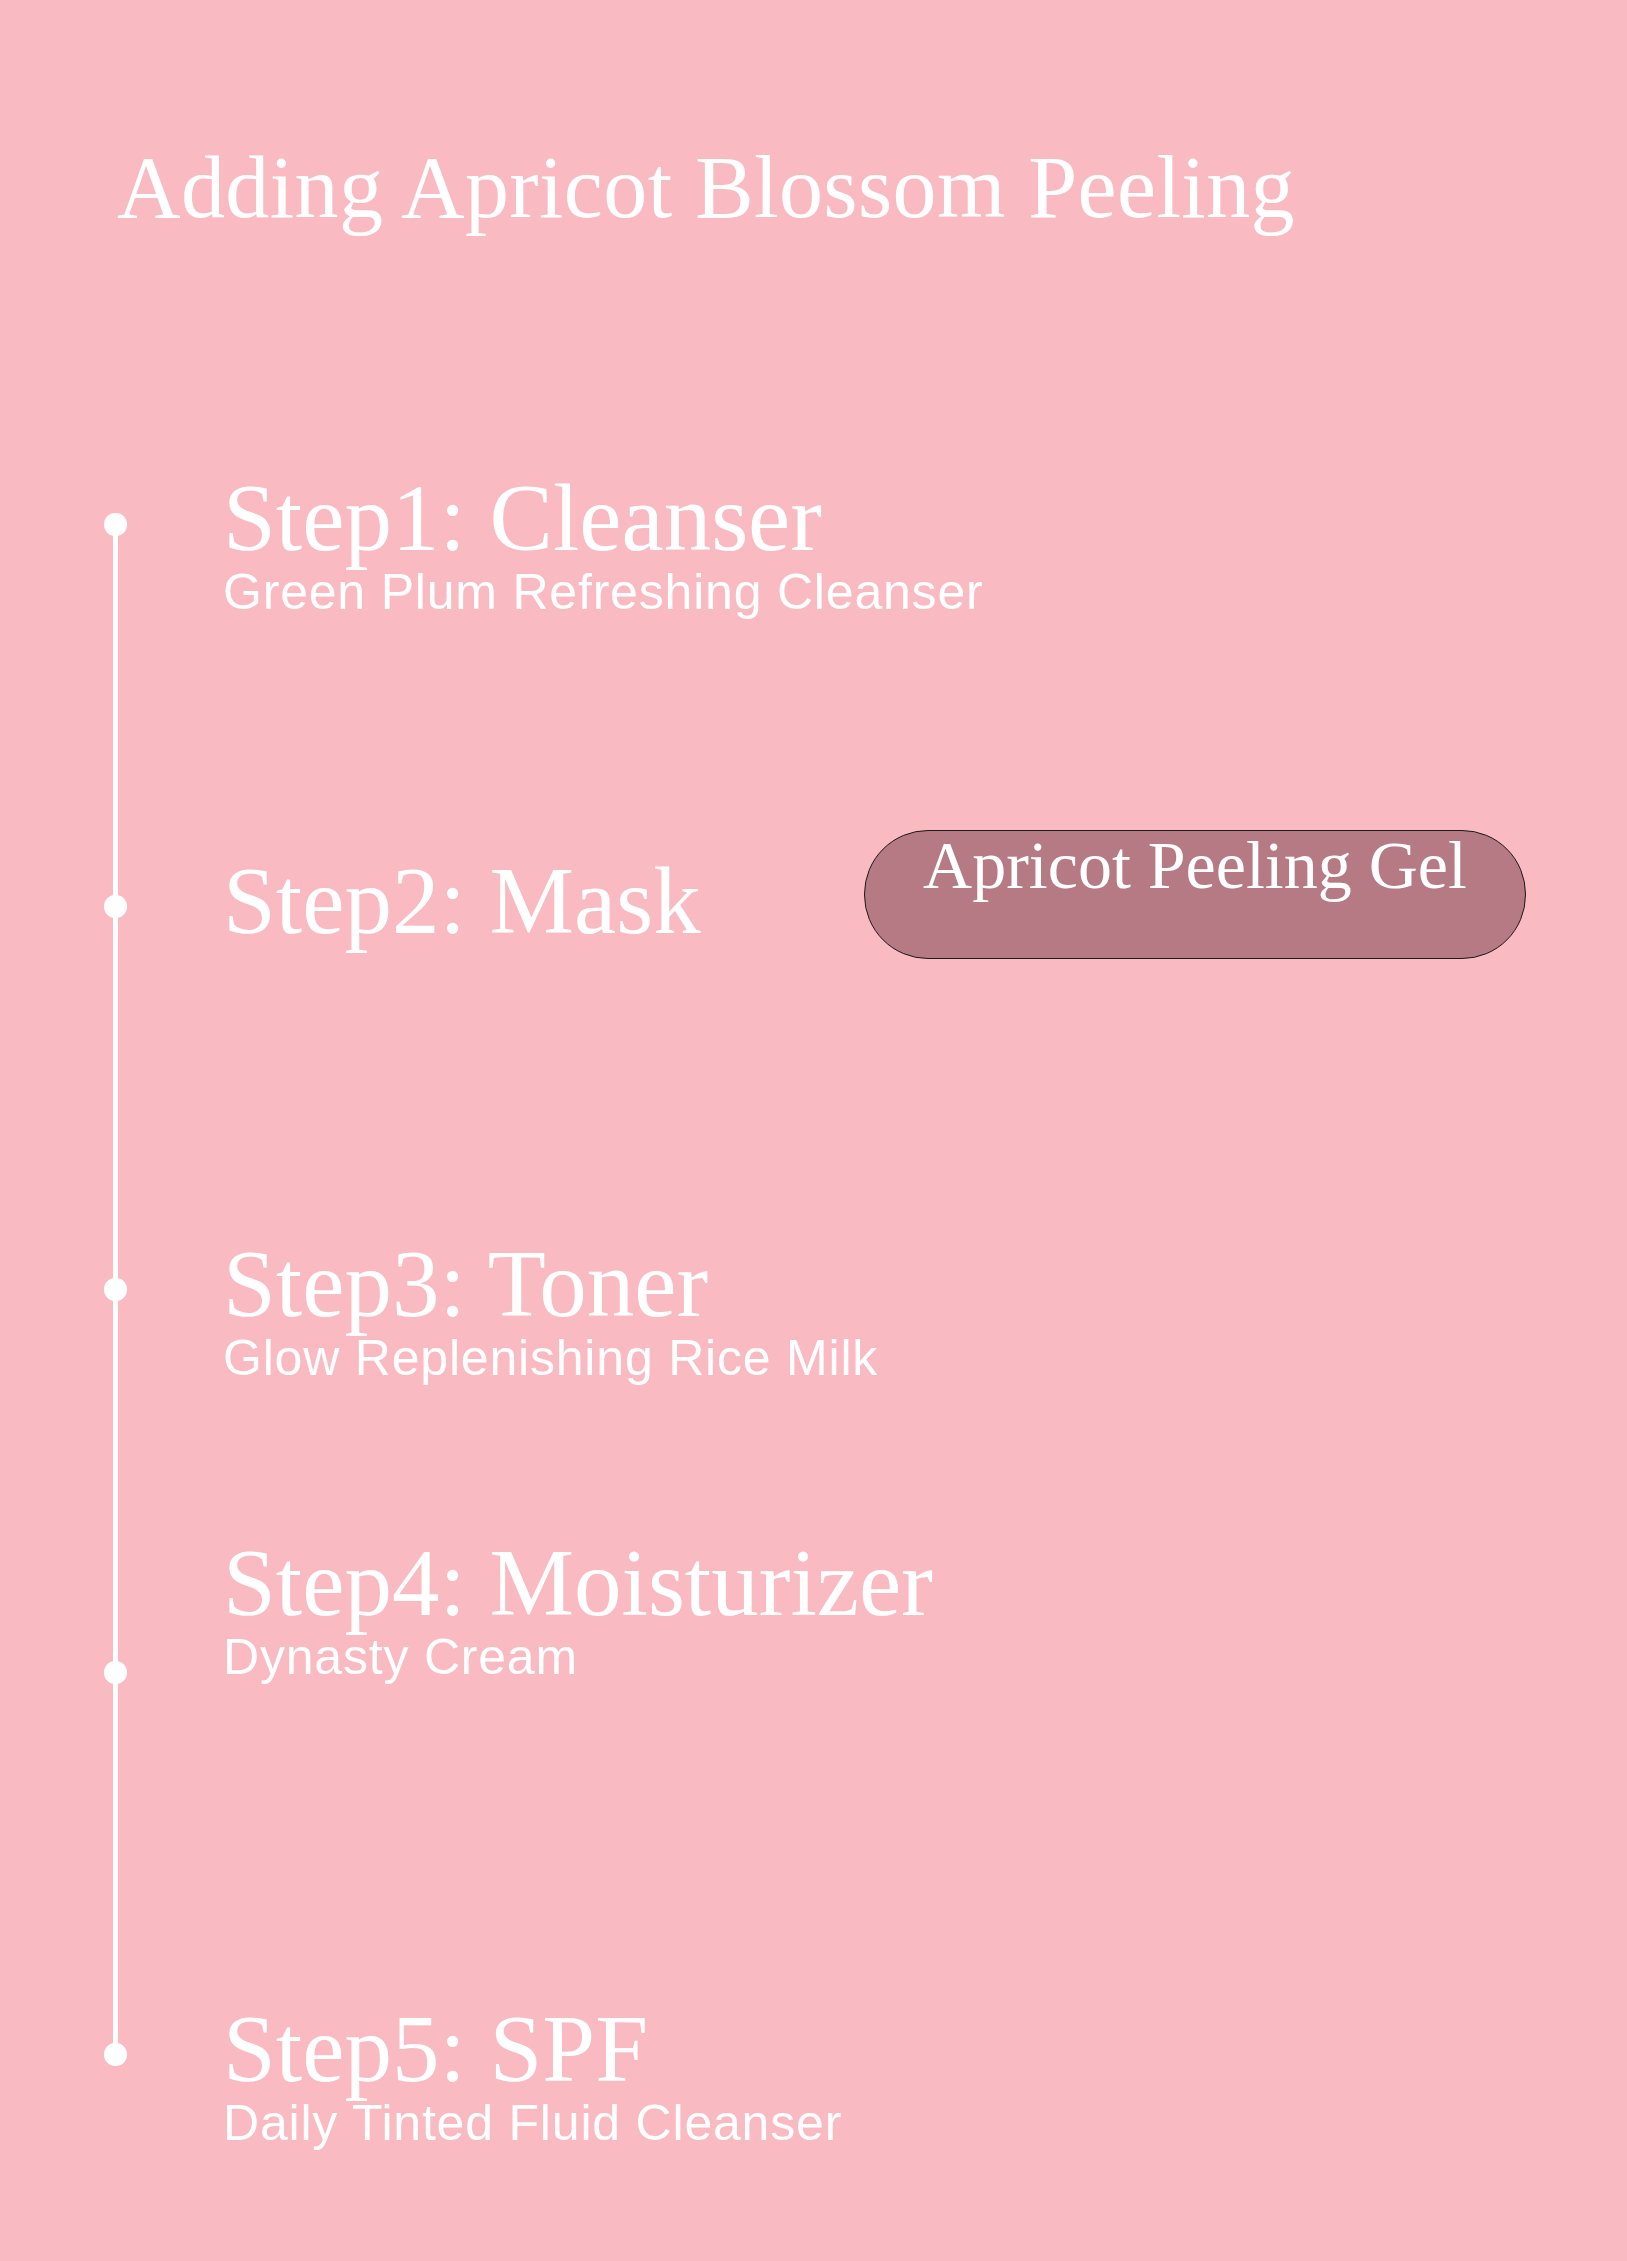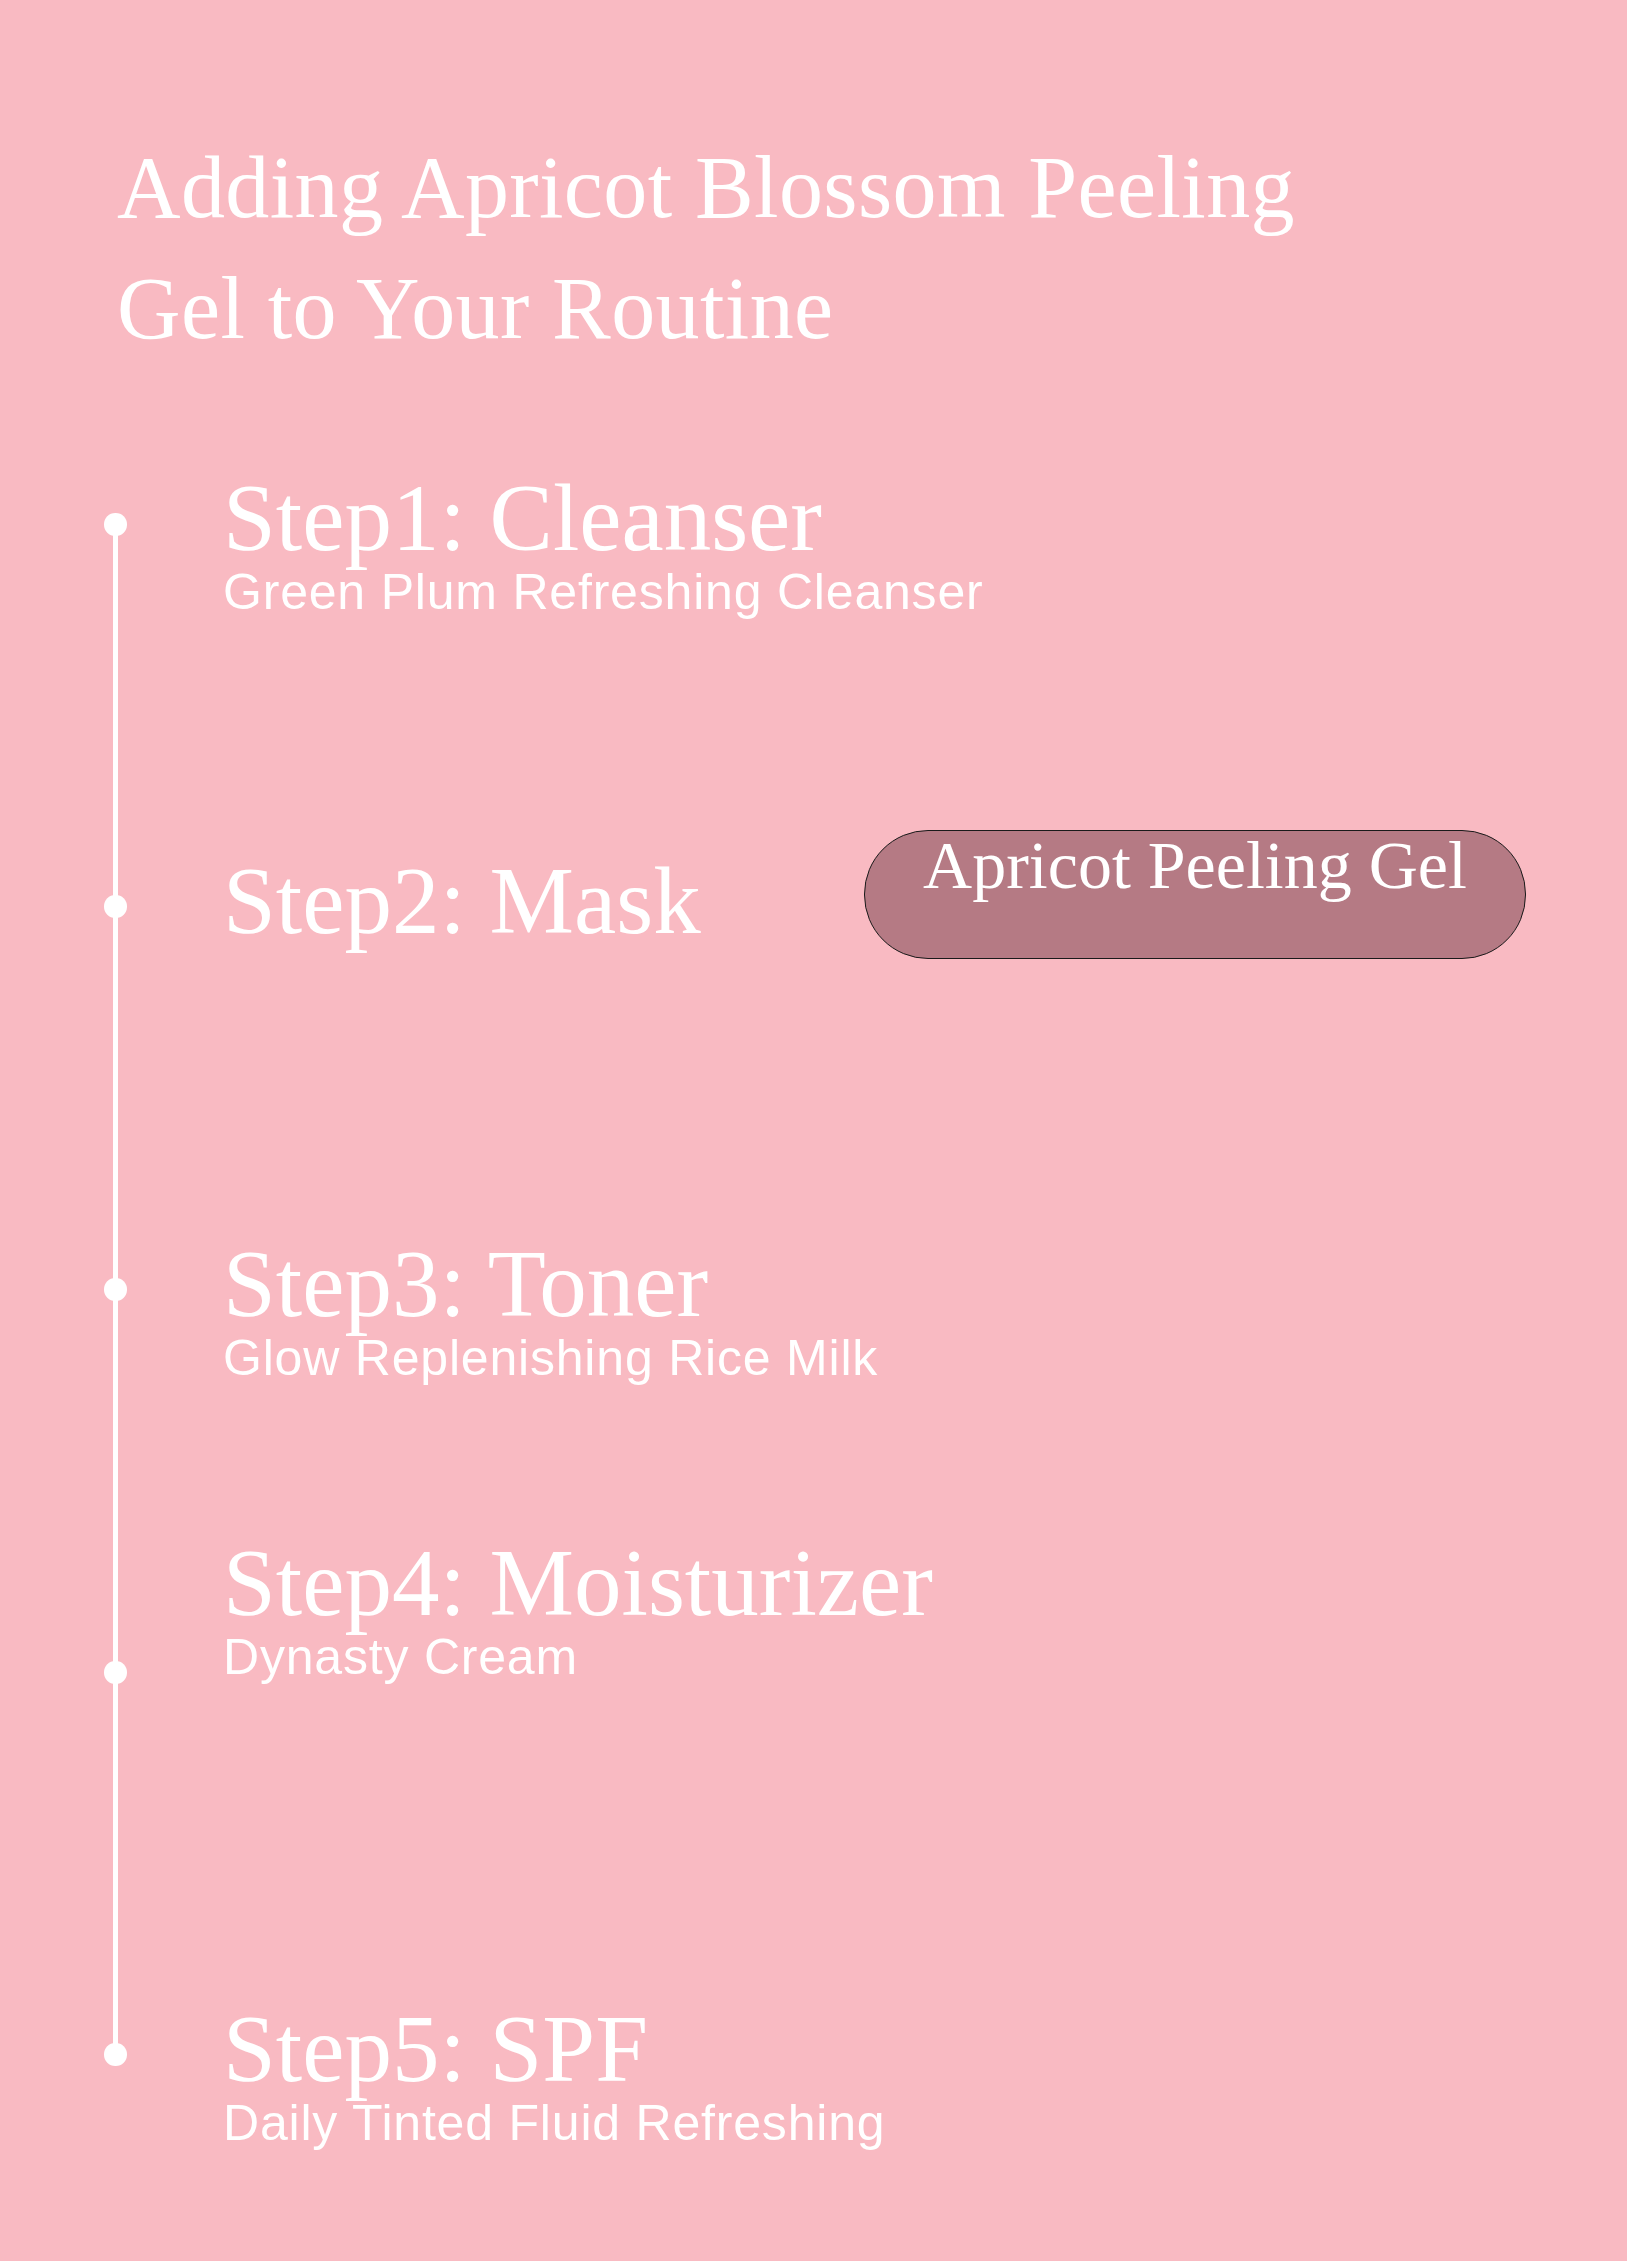--- a/index.html
+++ b/index.html
@@ -88,21 +88,20 @@
     white-space: nowrap;
   }
 </style>
 </head>
 <body>
 
 <div class="canvas">
 
   <h1 class="title">
     <span class="line">Adding Apricot Blossom Peeling</span>
-    <span class="line">Gel to Your Routine</span>
   </h1>
 
   <div class="tl-line"></div>
 
   <div id="timeline-dots">
       <div class="tl-dot" style="top: 513px;"></div>
       <div class="tl-dot" style="top: 895px;"></div>
       <div class="tl-dot" style="top: 1278px;"></div>
       <div class="tl-dot" style="top: 1661px;"></div>
       <div class="tl-dot" style="top: 2043px;"></div>
@@ -119,21 +118,21 @@
       <div class="step" style="top: 1207px;">
         <span class="step-heading">Step3: Toner</span>
         <span class="step-product">Glow Replenishing Rice Milk</span>
       </div>
       <div class="step" style="top: 1506px; text-align: center;">
         <span class="step-heading">Step4: Moisturizer</span>
         <span class="step-product">Dynasty Cream</span>
       </div>
       <div class="step" style="top: 1972px;">
         <span class="step-heading">Step5: SPF</span>
-        <span class="step-product">Daily Tinted Fluid Refreshing</span>
+        <span class="step-product">Daily Tinted Fluid Cleanser</span>
       </div>
     </div>
 
   <div class="badge">
     <span class="badge-label">Apricot Peeling Gel</span>
   </div>
 
 </div>
 
 

